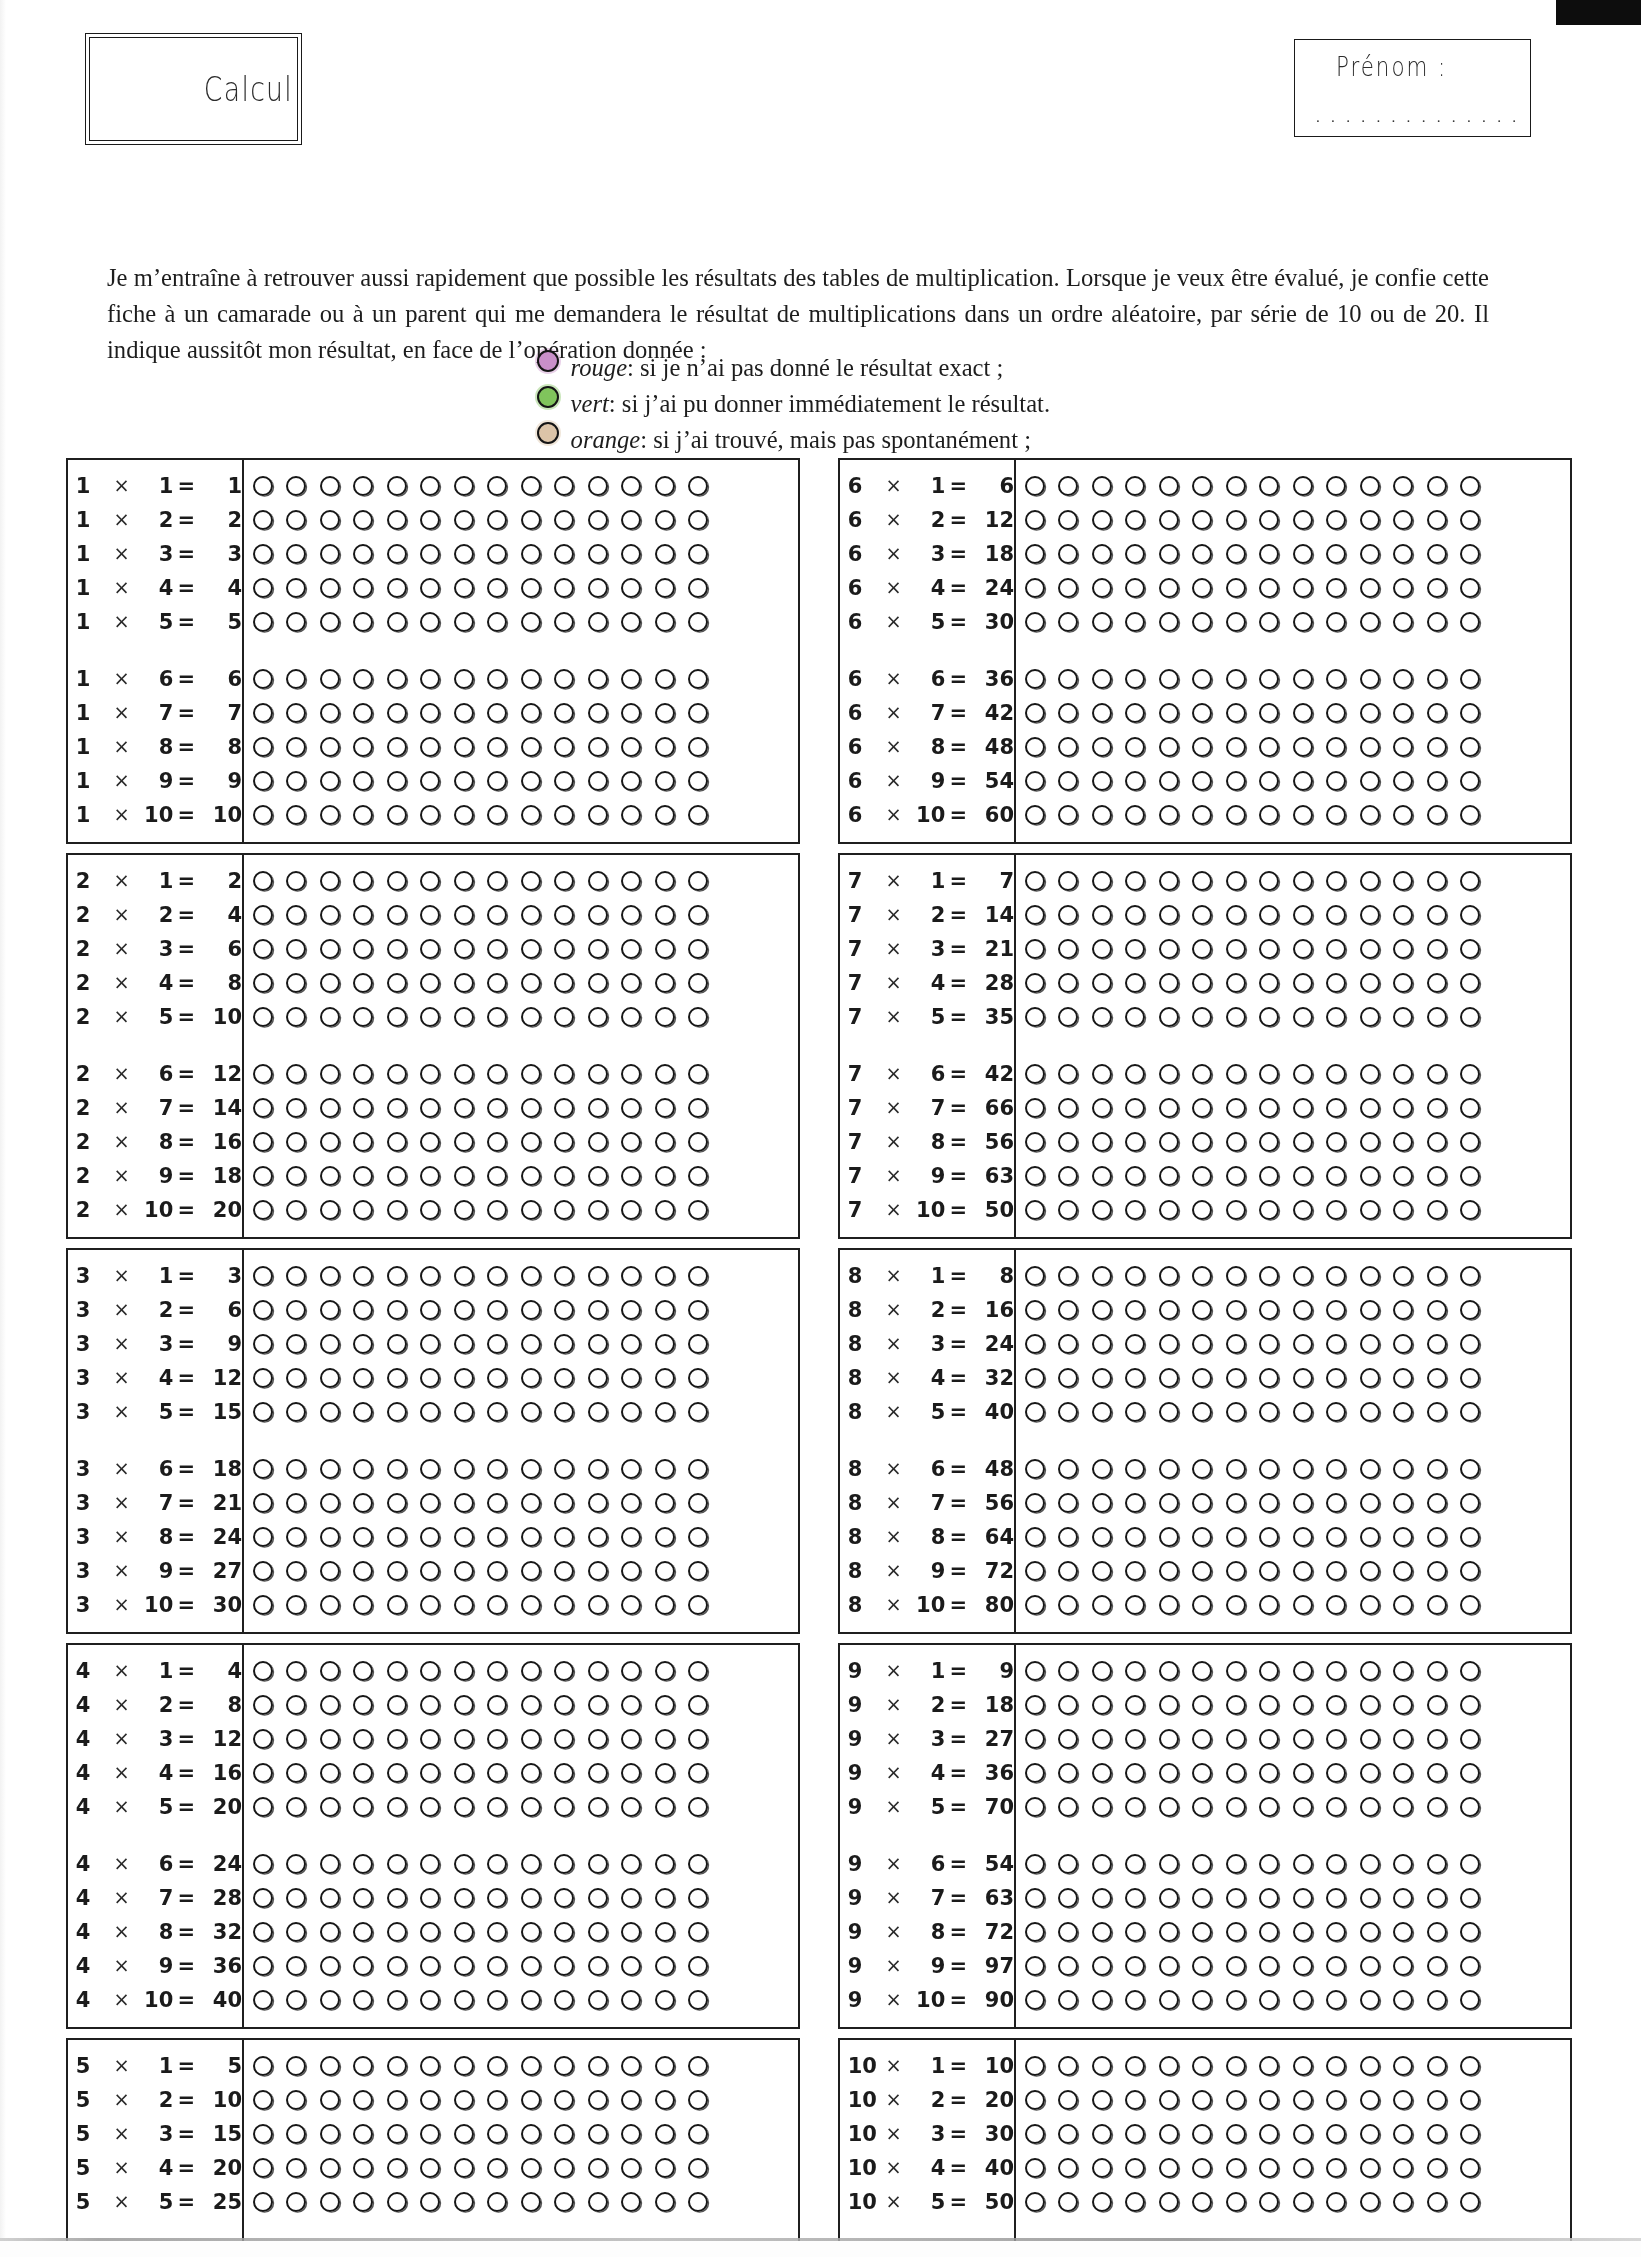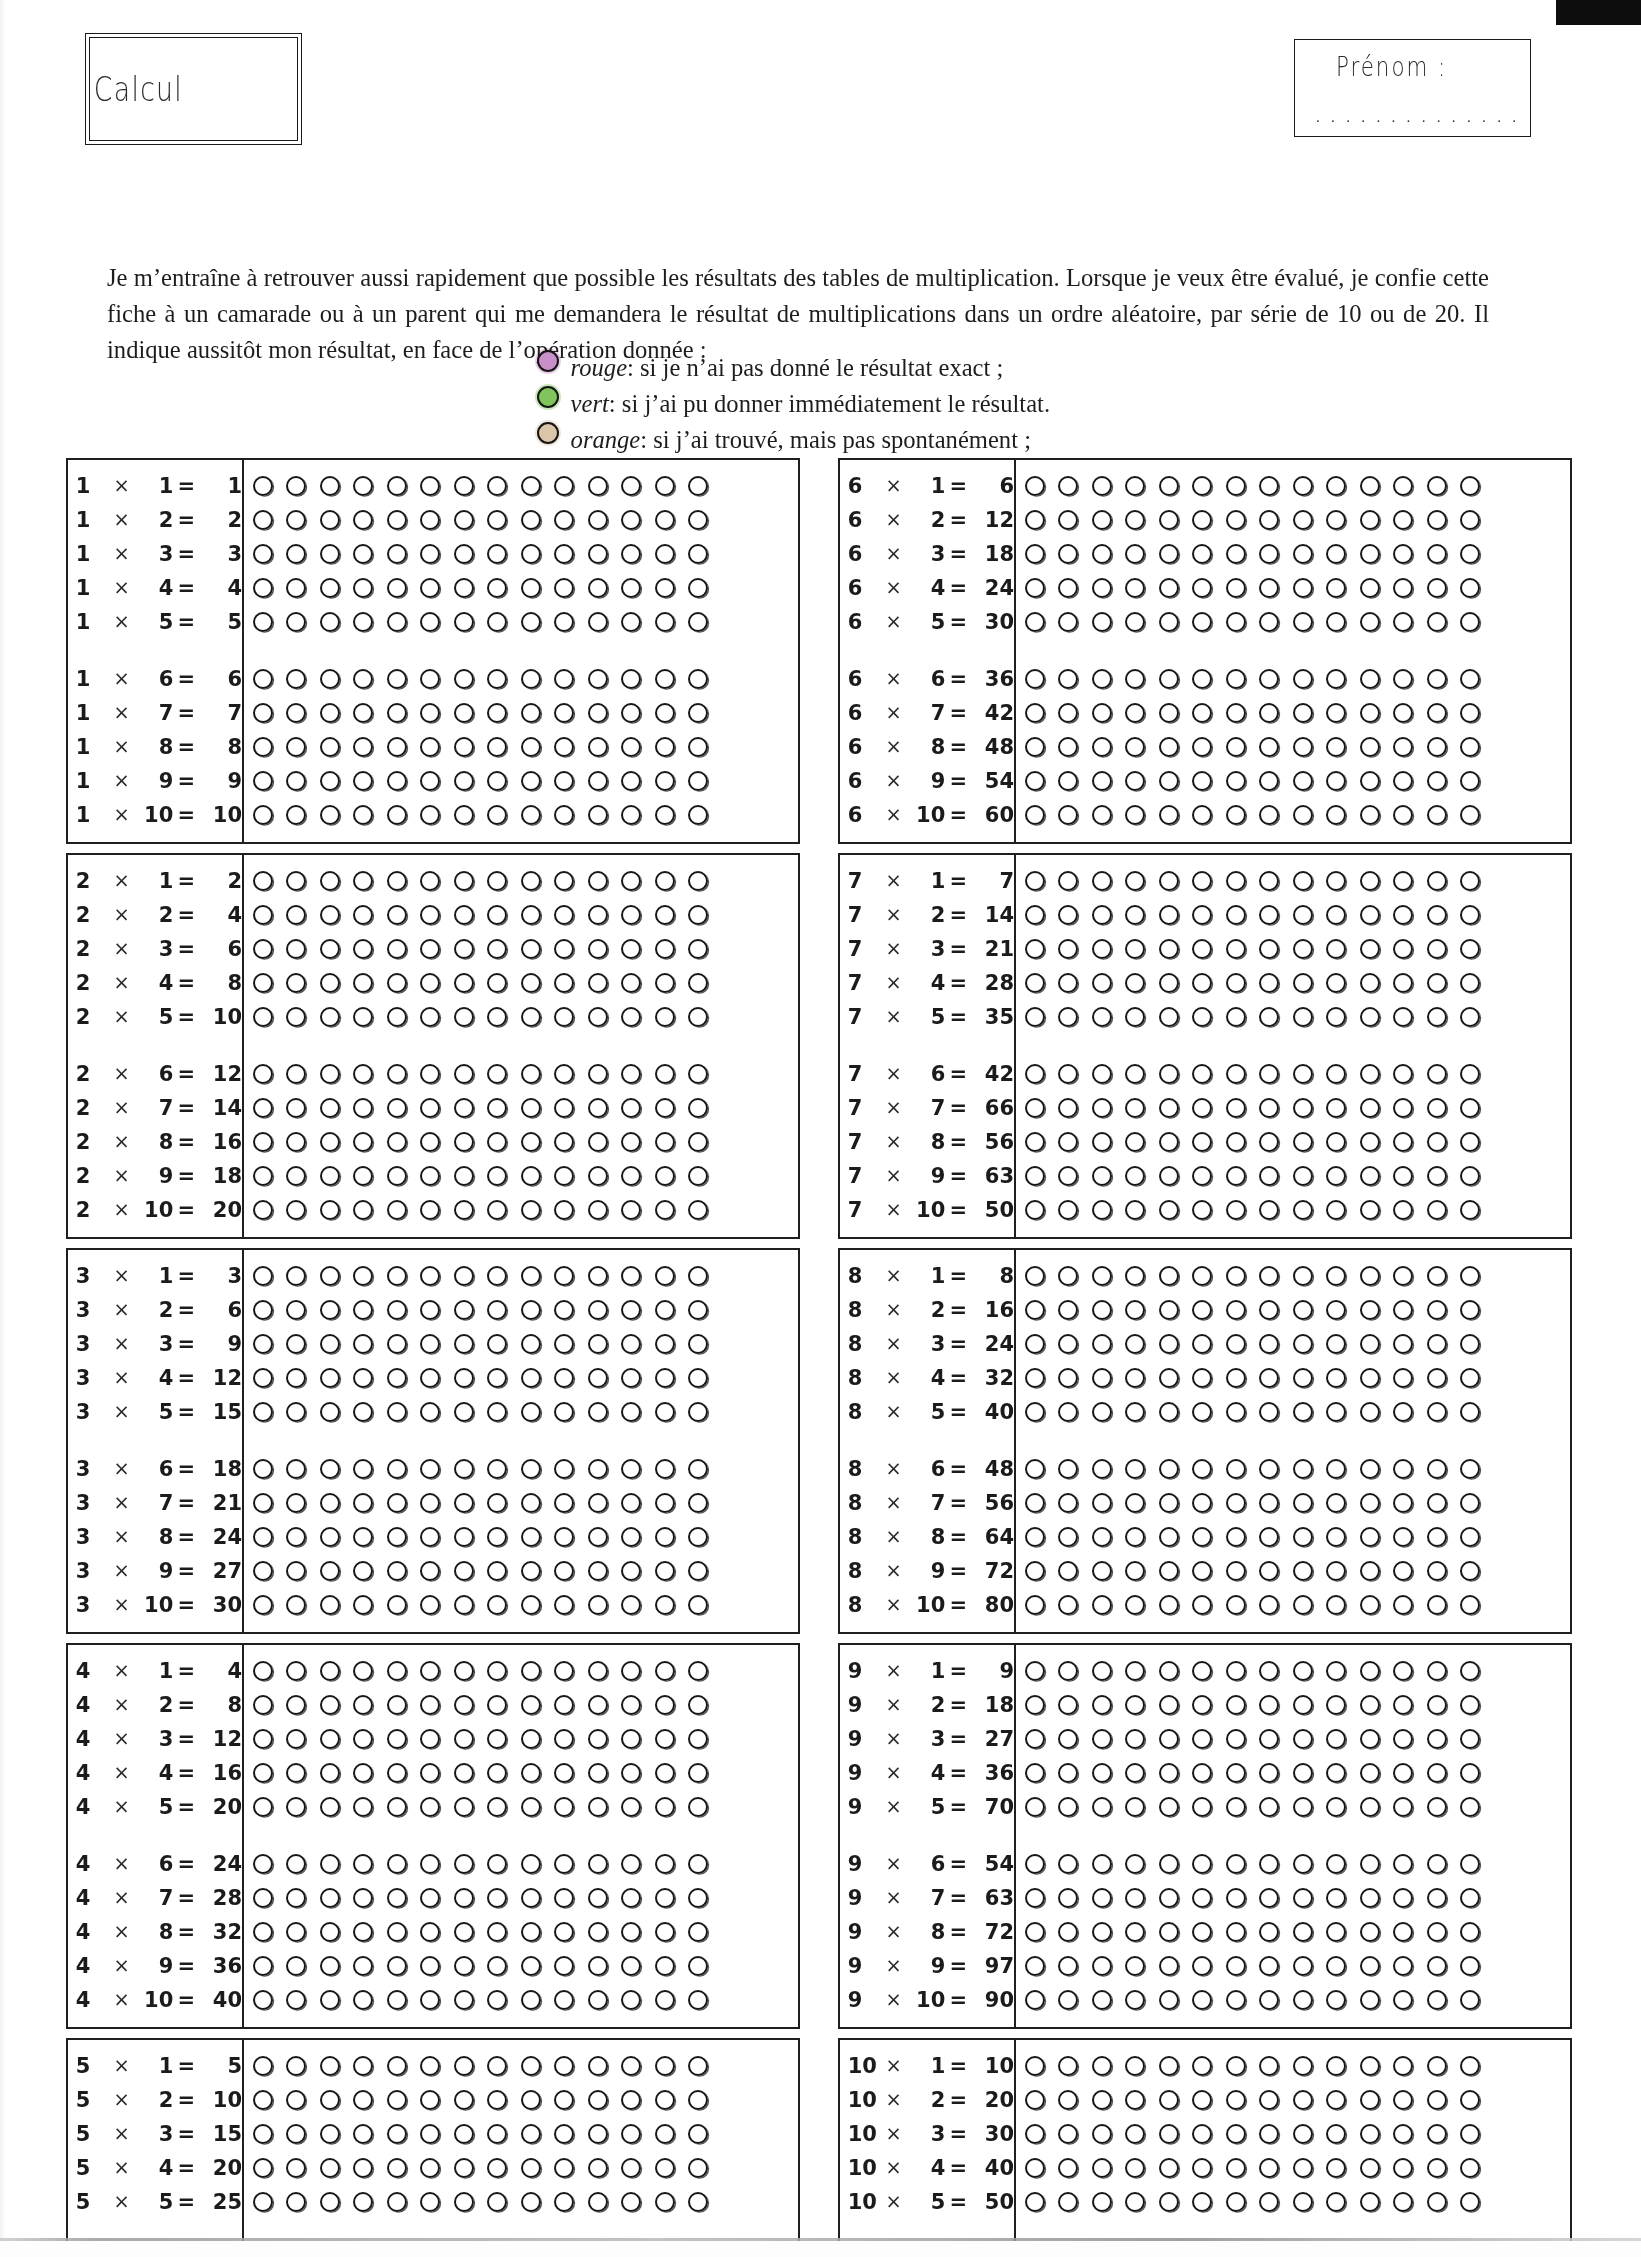--- a/index.html
+++ b/index.html
@@ -37,21 +37,21 @@
   #calcul-box{
     position:absolute; left:85px; top:33px; width:217px; height:112px;
     border:1.9px solid #1a1a1a;
     padding:2.9px;
     box-sizing:border-box;
   }
   #calcul-box-inner{
     width:100%; height:100%;
     border:1px solid #1a1a1a;
     box-sizing:border-box;
-    display:flex; align-items:center; justify-content:flex-start;
+    display:flex; align-items:center; justify-content:flex-end;
   }
   #calcul-label{
     font-family:"DejaVu Sans", sans-serif;
     font-size:29px;
     color:#2b2b2b;
     letter-spacing:1.4px;
     font-weight:300;
     transform:scaleY(1.18) scaleX(0.92);
   }
   #title-wrap{

